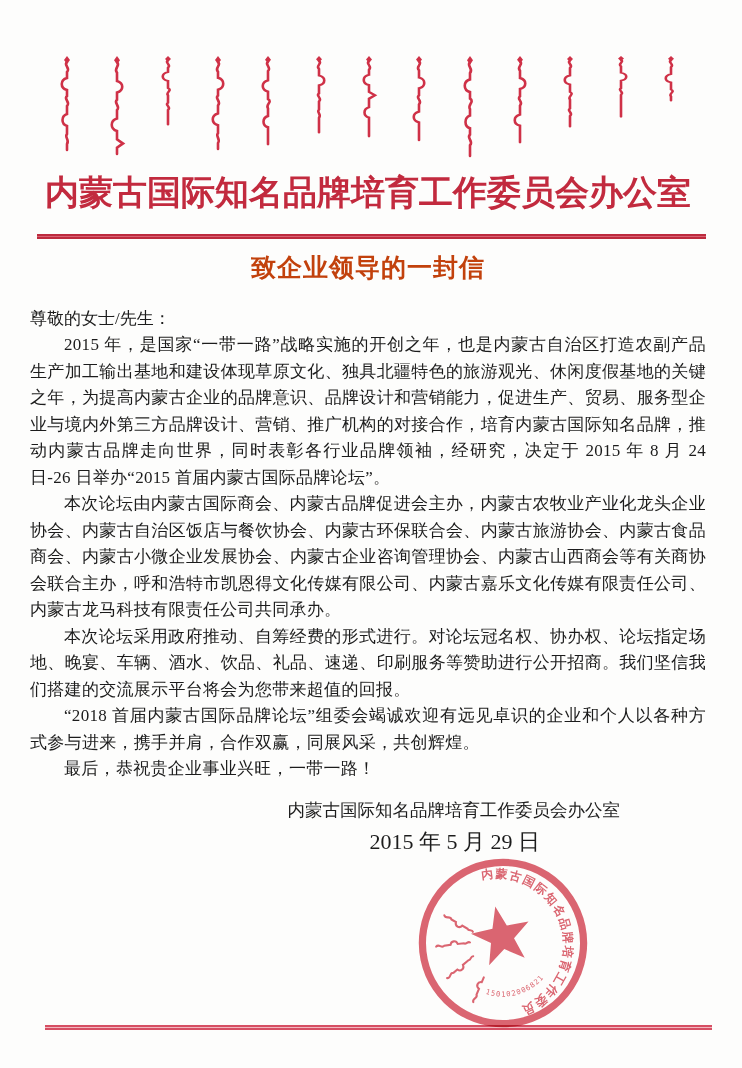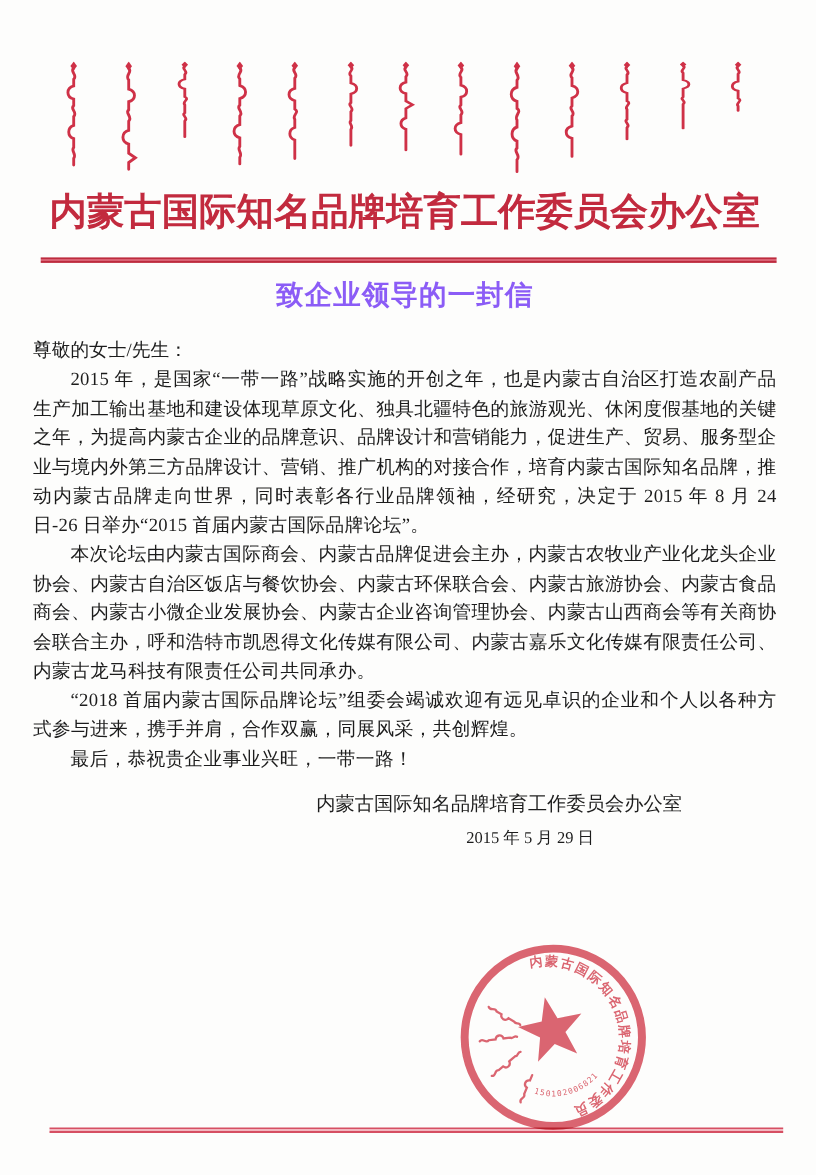--- a/index.html
+++ b/index.html
@@ -37,35 +37,35 @@
     margin:18px 0px 0 7px;
     background:linear-gradient(#bd2b3e 0 35%, #d96273 35% 65%, #bd2b3e 65% 100%);
   }
 
   
   .letter-title {
     margin-top:12px;
     text-align:center;
     font-size:25px;
     font-weight:bold;
-    color:#8b5cf6;
+    color:#c2410c;
     font-family:"Liberation Sans","DejaVu Sans",sans-serif;
     letter-spacing:1px;
   }
   .salutation { margin-top:22px; font-size:17px; line-height:26px; }
   .body-text p {
     font-size:17px;
     line-height:26.5px;
     text-align:justify;
     text-indent:2em;
     letter-spacing:0.3px;
   }
   .signature-block { margin-top:12px; position:relative; z-index:1; }
   .signature-line { text-align:right; padding-right:86px; font-size:17.5px; line-height:30px; }
-  .date-line { text-align:right; padding-right:166px; font-size:15px; line-height:30px; margin-top:2px; }
+  .date-line { text-align:right; padding-right:166px; font-size:22px; line-height:30px; margin-top:2px; }
 
   
   .seal {
     position:absolute; left:410px; top:850px;
     width:186px; height:186px;
     z-index:2;
     opacity:0.88;
     mix-blend-mode:multiply;
     transform:rotate(-12deg);
     pointer-events:none;
@@ -144,20 +144,21 @@
 
   <div class="org-title">内蒙古国际知名品牌培育工作委员会办公室</div>
   <div class="red-rule"></div>
 
   <div class="letter-title">致企业领导的一封信</div>
   <div class="salutation">尊敬的女士/先生：</div>
 
   <div class="body-text">
     <p>2015 年，是国家“一带一路”战略实施的开创之年，也是内蒙古自治区打造农副产品生产加工输出基地和建设体现草原文化、独具北疆特色的旅游观光、休闲度假基地的关键之年，为提高内蒙古企业的品牌意识、品牌设计和营销能力，促进生产、贸易、服务型企业与境内外第三方品牌设计、营销、推广机构的对接合作，培育内蒙古国际知名品牌，推动内蒙古品牌走向世界，同时表彰各行业品牌领袖，经研究，决定于 2015 年 8 月 24 日-26 日举办“2015 首届内蒙古国际品牌论坛”。</p>
     <p>本次论坛由内蒙古国际商会、内蒙古品牌促进会主办，内蒙古农牧业产业化龙头企业协会、内蒙古自治区饭店与餐饮协会、内蒙古环保联合会、内蒙古旅游协会、内蒙古食品商会、内蒙古小微企业发展协会、内蒙古企业咨询管理协会、内蒙古山西商会等有关商协会联合主办，呼和浩特市凯恩得文化传媒有限公司、内蒙古嘉乐文化传媒有限责任公司、内蒙古龙马科技有限责任公司共同承办。</p>
+    <p>本次论坛采用政府推动、自筹经费的形式进行。对论坛冠名权、协办权、论坛指定场地、晚宴、车辆、酒水、饮品、礼品、速递、印刷服务等赞助进行公开招商。我们坚信我们搭建的交流展示平台将会为您带来超值的回报。</p>
     <p>“2018 首届内蒙古国际品牌论坛”组委会竭诚欢迎有远见卓识的企业和个人以各种方式参与进来，携手并肩，合作双赢，同展风采，共创辉煌。</p>
     <p>最后，恭祝贵企业事业兴旺，一带一路！</p>
   </div>
 
   <div class="signature-block">
     <div class="signature-line">内蒙古国际知名品牌培育工作委员会办公室</div>
     <div class="date-line">2015 年 5 月 29 日</div>
   </div>
 
   <svg class="seal" viewBox="0 0 180 180">

